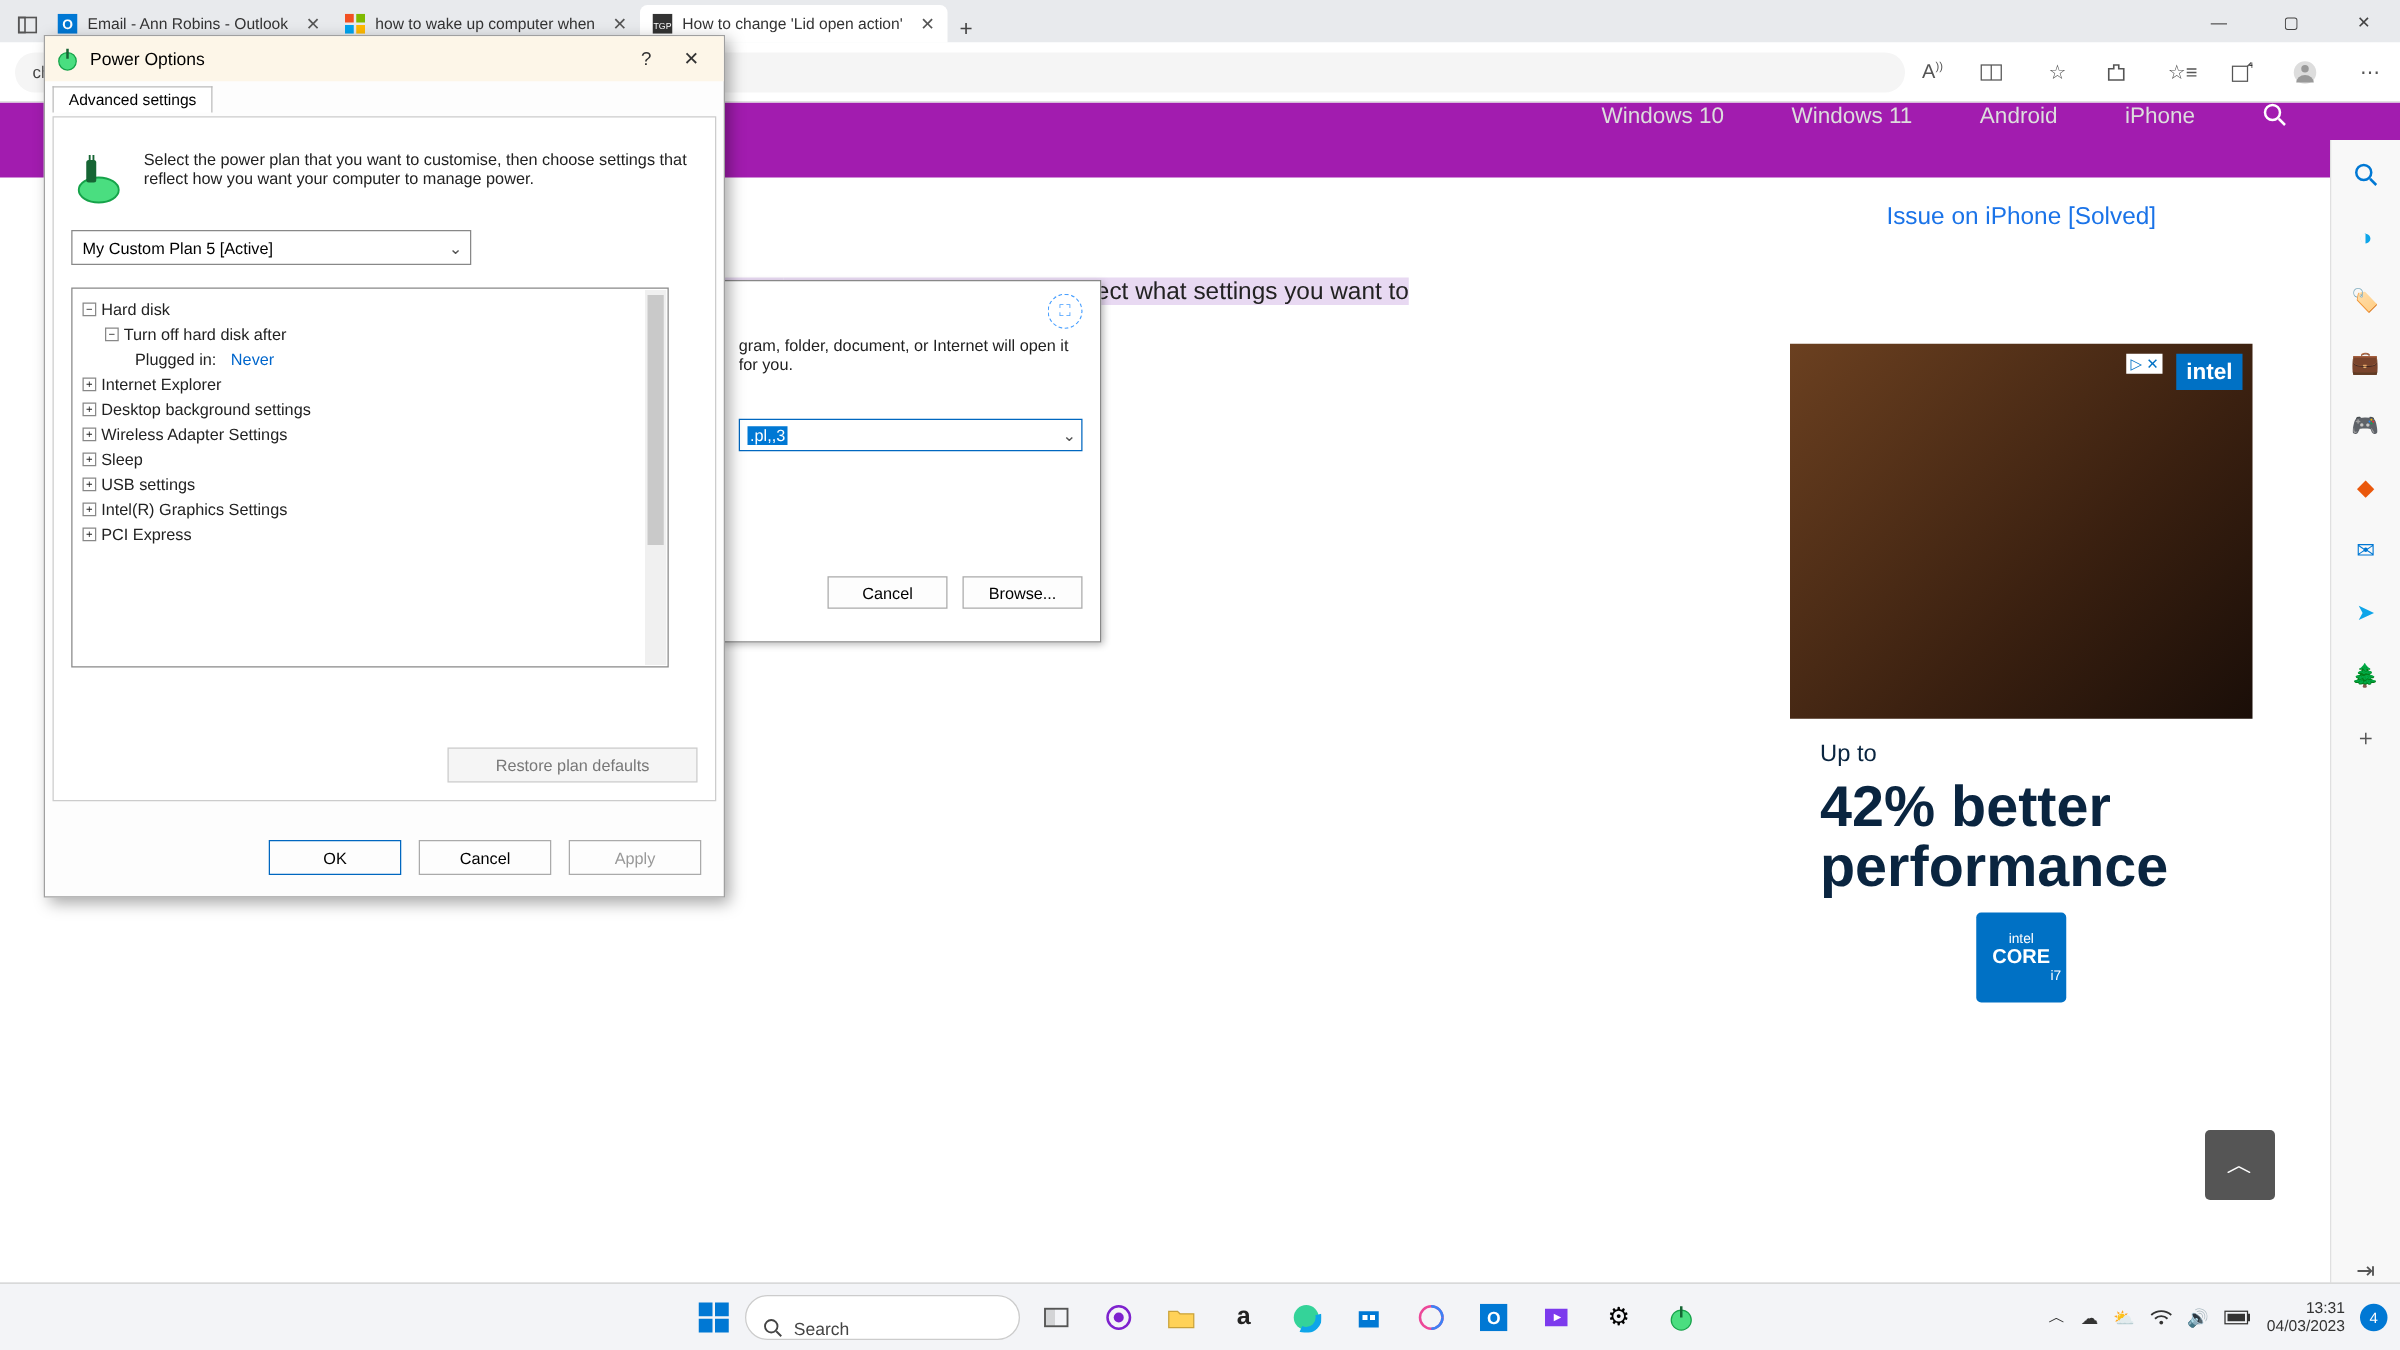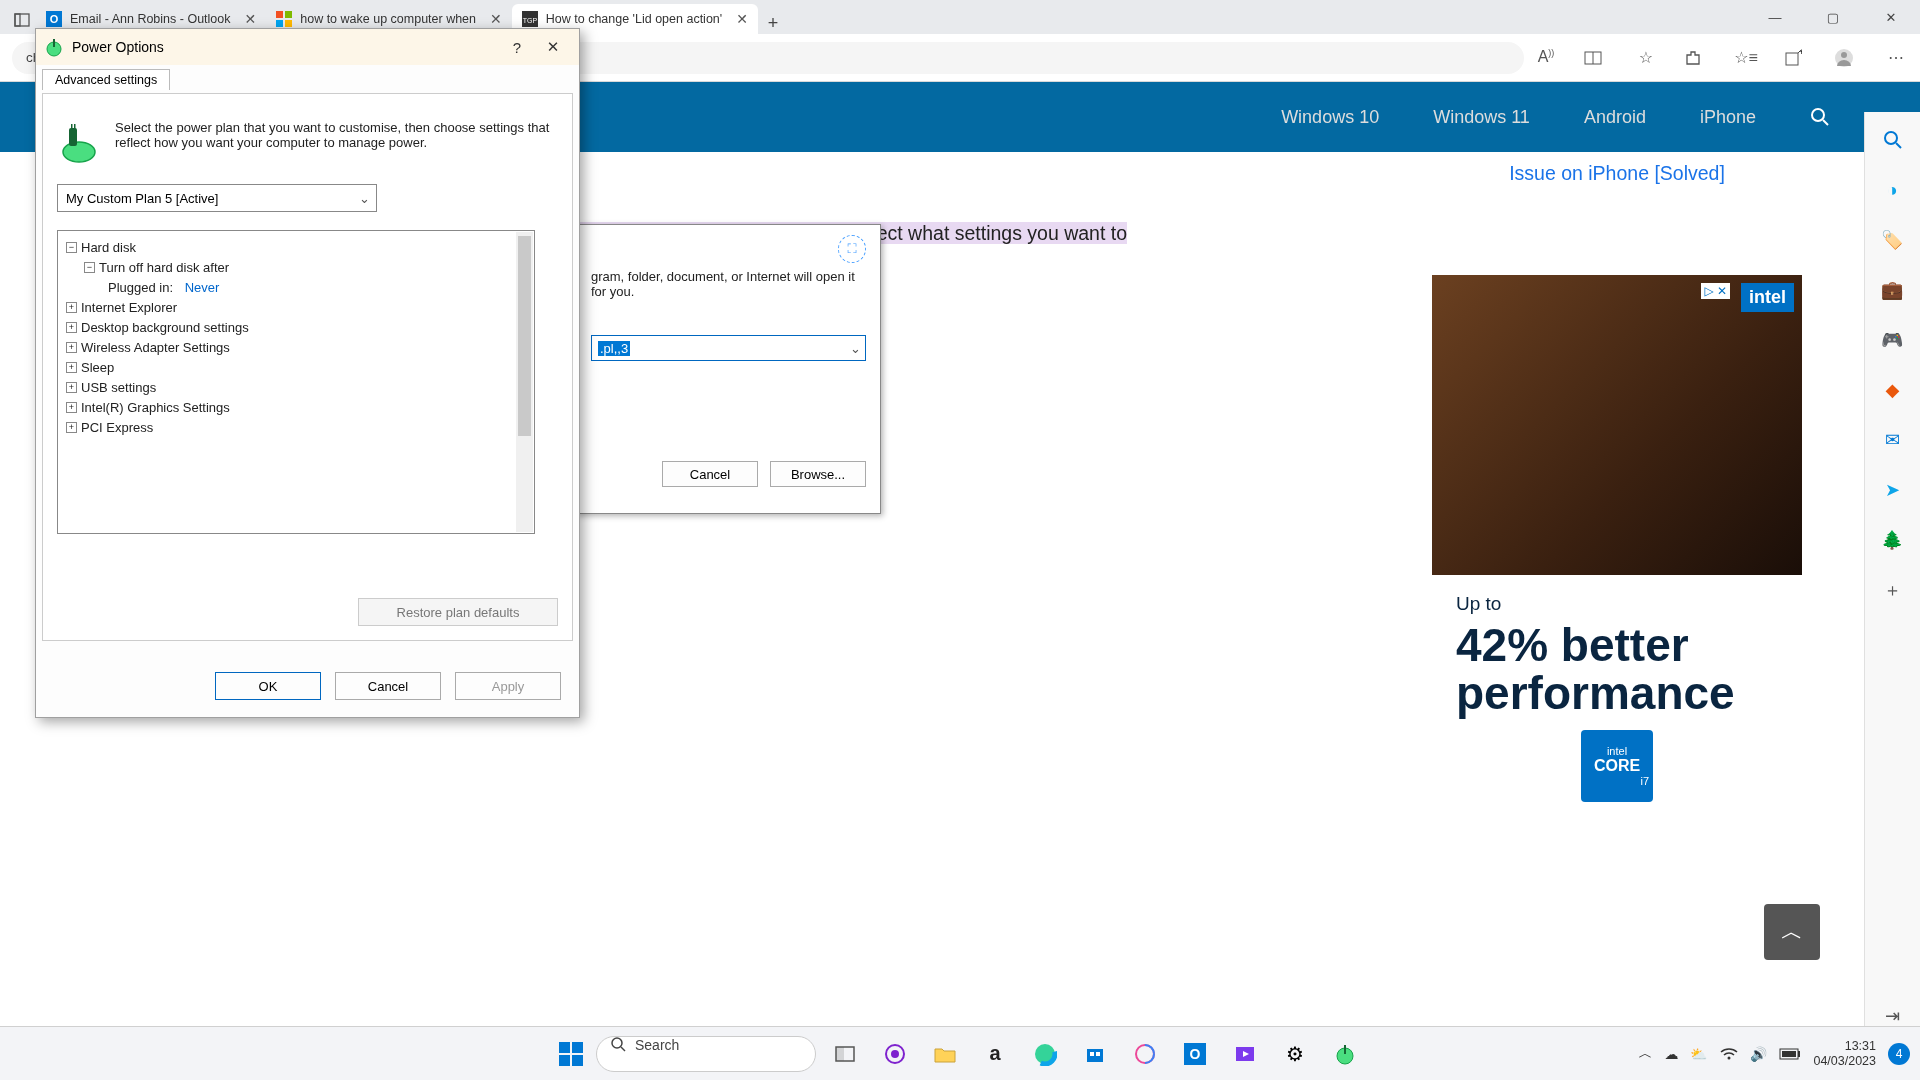--- a/index.html
+++ b/index.html
@@ -18,21 +18,21 @@
 .win-controls { margin-left: auto; display: flex; }
 .win-controls .wc { width: 58px; height: 34px; display: flex; align-items: center; justify-content: center; color: #444; font-size: 13px; }
 
 .addr-bar { height: 48px; background: #fff; border-bottom: 1px solid #d9d9d9; display: flex; align-items: center; padding: 0 12px; gap: 10px; }
 .addr-field { flex: 1; height: 32px; background: #f5f5f5; border-radius: 16px; display: flex; align-items: center; padding: 0 14px; font-size: 13.5px; color: #444; overflow: hidden; white-space: nowrap; }
 .addr-icons { display: flex; gap: 26px; color: #555; align-items: center; }
 .addr-icons .aicon { width: 24px; text-align: center; font-size: 16px; }
 
 
 .page { position: absolute; top: 82px; left: 0; right: 0; bottom: 0; overflow: hidden; }
-.site-nav { height: 70px; background: #0369a1; display: flex; align-items: center; justify-content: flex-end; padding-right: 90px; gap: 54px; color: #fff; font-size: 18px; }
+.site-nav { height: 60px; background: #a21caf; display: flex; align-items: flex-start; justify-content: flex-end; padding-right: 90px; gap: 54px; color: #fff; font-size: 18px; }
 .site-nav .nitem { color: #ddd; cursor: pointer; }
 .site-nav .search { color: #fff; font-size: 18px; }
 
 .article { position: absolute; top: 70px; left: 60px; width: 1130px; font-size: 19.5px; color: #222; line-height: 1.55; }
 .article p { margin: 18px 0; }
 .hl { background: #e8d9f2; }
 .bold { font-weight: 600; }
 
 .sidebar { position: absolute; top: 70px; right: 93px; width: 420px; }
 .sidebar .link { color: #1a73e8; font-size: 19.5px; text-align: center; margin: 10px 20px; }
@@ -97,21 +97,21 @@
 .pd-foot .fbtn { width: 106px; height: 28px; border:1px solid #aaa; background:#fdfdfd; font-size:13px; display:flex; align-items:center; justify-content:center; }
 .pd-foot .fbtn.primary { border:1px solid #0067c0; }
 .pd-foot .fbtn.disabled { color:#999; }
 
 
 .taskbar { position:absolute; bottom:0; left:0; right:0; height: 54px; background: #f3f4f7; border-top: 1px solid #d0d0d0; display:flex; align-items:center; }
 .taskbar .center { position:absolute; left: 50%; transform: translateX(-50%); display:flex; align-items:center; gap: 8px; }
 .taskbar .start { width:34px; height:34px; display:flex; align-items:center; justify-content:center; }
 .taskbar .start .winlogo { width:24px; height:24px; display:grid; grid-template-columns:1fr 1fr; gap:2px; }
 .taskbar .start .winlogo span { background:#0078d4; }
-.taskbar .searchbox { width: 220px; height:36px; background:#fff; border:1px solid #ccc; border-radius: 18px; display:flex; align-items:flex-start; padding: 0 14px; gap:8px; font-size:14px; color:#444; }
+.taskbar .searchbox { width: 220px; height:36px; background:#fff; border:1px solid #ccc; border-radius: 18px; display:flex; align-items:flex-end; padding: 0 14px; gap:8px; font-size:14px; color:#444; }
 .taskbar .ticon { width:42px; height:42px; display:flex; align-items:center; justify-content:center; font-size:20px; border-radius:4px; }
 .taskbar .tray { margin-left:auto; display:flex; align-items:center; gap: 12px; padding-right: 10px; color:#333; font-size: 14px; }
 .taskbar .clock { text-align: right; font-size: 12.5px; line-height:1.15; }
 .taskbar .notif-badge { background:#0078d4; color:#fff; width:22px; height:22px; border-radius:50%; display:flex; align-items:center; justify-content:center; font-size:12px; }
 
 svg { display:block; }
 </style>
 </head>
 <body>
 

